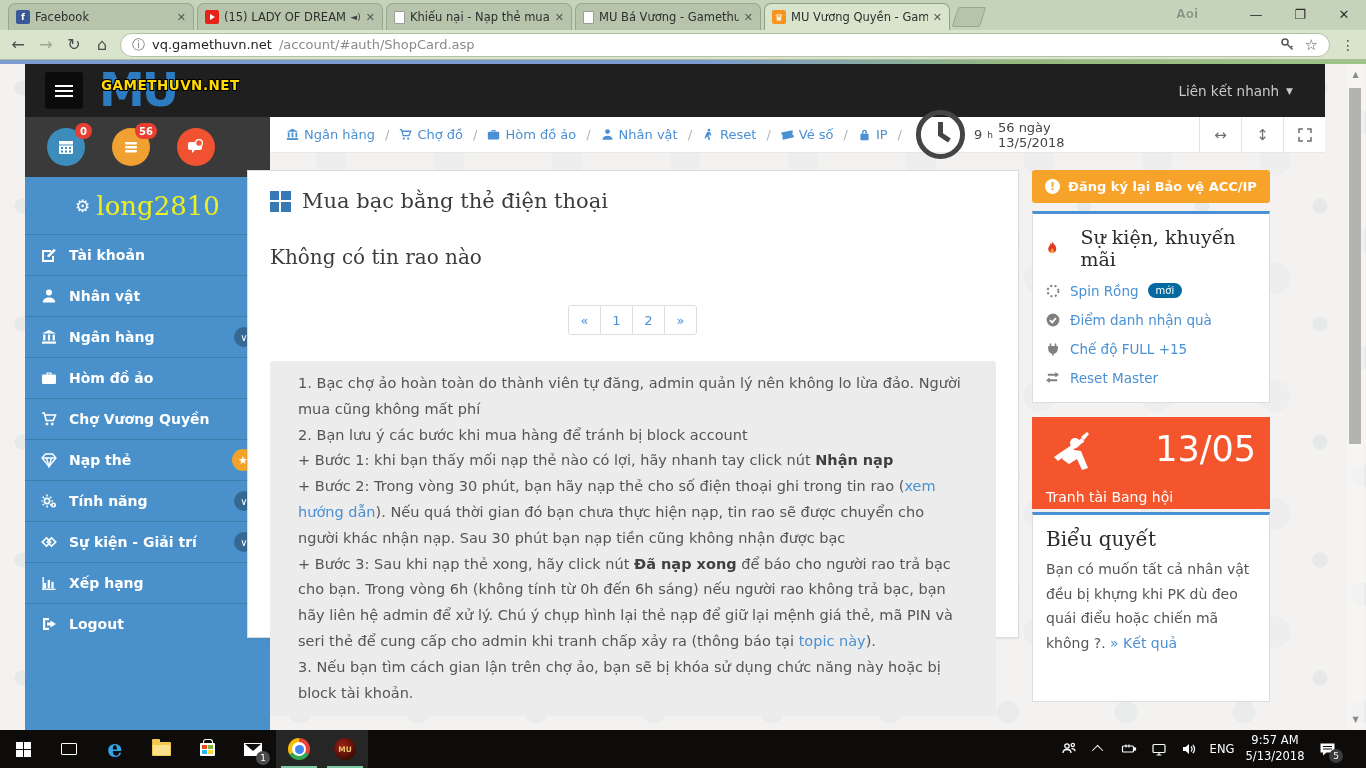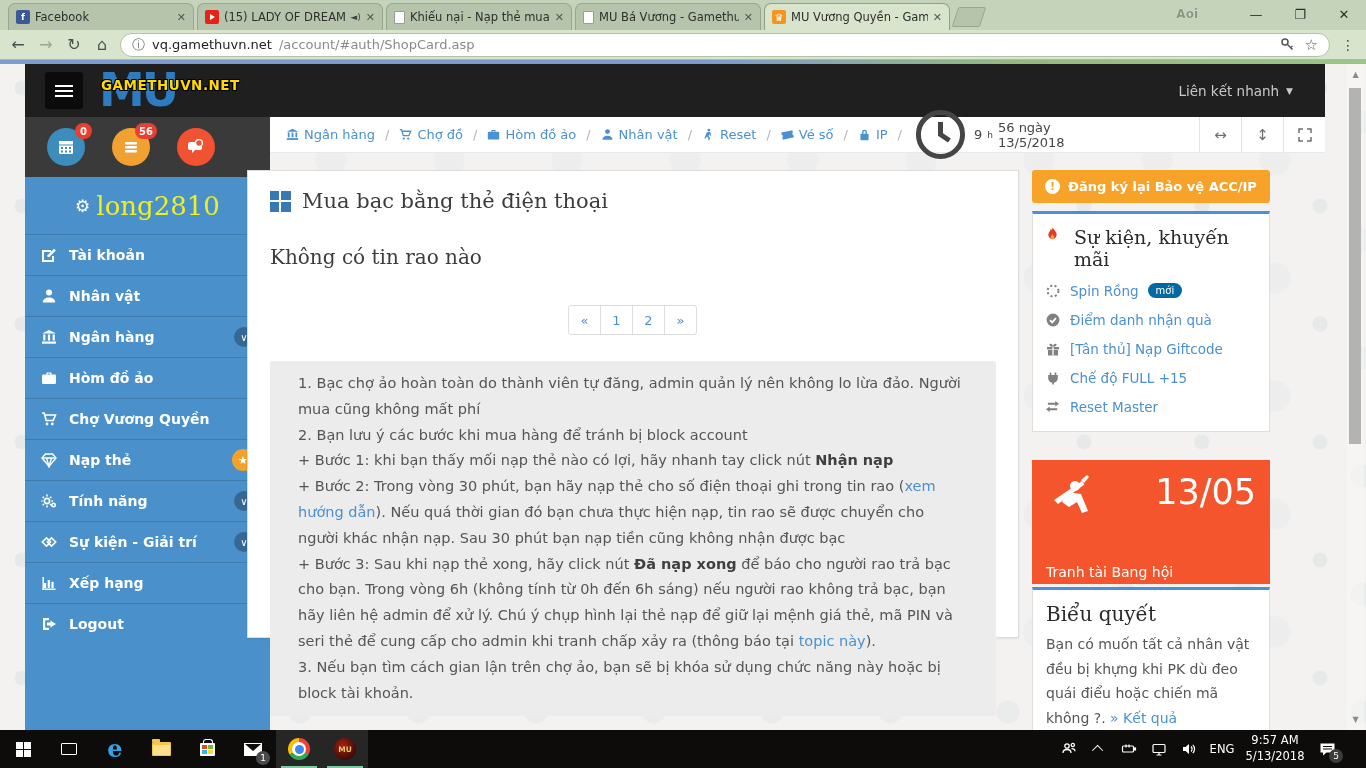--- a/index.html
+++ b/index.html
@@ -86,26 +86,26 @@
   .pg:first-child { border-radius:3px 0 0 3px; }
   .pg:last-child { border-radius:0 3px 3px 0; }
   .info-box { margin-top:26px; background:#ececec; border-radius:3px; padding:10px 28px; font-size:14.5px; color:#555; line-height:1.78; }
   .seg-b { font-weight:bold; color:#3f3f3f; }
   .seg-l { color:#4a90d2; }
 
   .right-col { position:absolute; left:1032px; top:106px; width:238px; }
   .protect-btn { height:33px; background:#f7a229; border-radius:3px; color:#fff; font-size:13px; font-weight:bold; display:flex; align-items:center; justify-content:center; gap:8px; }
   .excl { width:15px; height:15px; border-radius:50%; background:#fff; color:#f7a229; font-size:11px; font-weight:bold; display:flex; align-items:center; justify-content:center; }
   .panel { margin-top:8px; background:#fff; border:1px solid #ddd; border-top:3px solid #4a90d2; padding:8px 13px 10px; }
-  .panel-title { display:flex; justify-content:center; gap:15px; font-family:"DejaVu Serif","Liberation Serif",serif; font-size:19px; color:#2b2b2b; padding:4px 0 6px; }
+  .panel-title { display:flex; align-items:center; justify-content:center; gap:22px; font-family:"DejaVu Serif","Liberation Serif",serif; font-size:19px; color:#2b2b2b; padding:4px 0 6px; }
   .ev-link { height:29px; display:flex; align-items:center; gap:9px; font-size:13.5px; color:#4a90d2; }
   .ev-ic { width:15px; display:flex; align-items:center; color:#808080; }
   .ev-ic svg { width:14px; height:14px; }
   .pill { background:#0369a1; color:#fff; font-size:10px; font-weight:normal; padding:2px 8px; border-radius:9px; }
-  .event-card { margin-top:28px; height:124px; background:#f4552d; position:relative; color:#fff; }
+  .event-card { margin-top:14px; height:92px; background:#f4552d; position:relative; color:#fff; }
   .ev-date { position:absolute; right:14px; top:12px; font-size:35px; }
   .ev-label { position:absolute; left:14px; bottom:4px; font-size:14px; }
   .warrior { position:absolute; left:16px; top:12px; }
   .poll-body { font-size:14px; color:#555; line-height:1.75; }
 
   .scrollbar { position:absolute; right:2px; top:0; bottom:0; width:17px; background:rgba(248,248,246,.55); }
   .sb-arrow { position:absolute; left:0; width:17px; text-align:center; color:#8b8b8b; font-size:8px; }
   .sb-thumb { position:absolute; left:2px; width:12px; top:24px; height:356px; background:#b3b3b1; }
 
   
@@ -500,31 +500,20 @@
           <span class="ev-ic">
               <svg viewBox="0 0 14 14">
                 <circle cx="7" cy="7" r="6.4" fill="#808080"></circle>
                 <path d="M4 7.2 6.2 9.4 10 5" stroke="#fff" stroke-width="1.8" fill="none"></path>
               </svg>
             </span>
           <span>Điểm danh nhận quà</span>
         </div>
         <div class="ev-link">
           <span class="ev-ic">
-              <svg viewBox="0 0 14 14" fill="#808080">
-                <rect x="1" y="5" width="12" height="2.4"></rect>
-                <rect x="2" y="8" width="10" height="5.5"></rect>
-                <rect x="6.2" y="4" width="1.6" height="9.5" fill="#fff" opacity=".8"></rect>
-                <path d="M3.5 2.2C4.8.8 7 2.5 7 4.6 4.8 4.8 2.9 4 3.5 2.2zM10.5 2.2C9.2.8 7 2.5 7 4.6c2.2.2 4.1-.6 3.5-2.4z"></path>
-              </svg>
-            </span>
-          <span>[Tân thủ] Nạp Giftcode</span>
-        </div>
-        <div class="ev-link">
-          <span class="ev-ic">
               <svg viewBox="0 0 14 14" fill="none" stroke="#808080" stroke-width="1.6">
                 <path d="M4.5 1.5v3.2M9.5 1.5v3.2M3 4.7h8v2.5a4 4 0 0 1-8 0z" fill="#808080"></path>
                 <path d="M7 11.5v2"></path>
               </svg>
             </span>
           <span>Chế độ FULL +15</span>
         </div>
         <div class="ev-link">
           <span class="ev-ic">
               <svg viewBox="0 0 14 14" fill="#808080">

